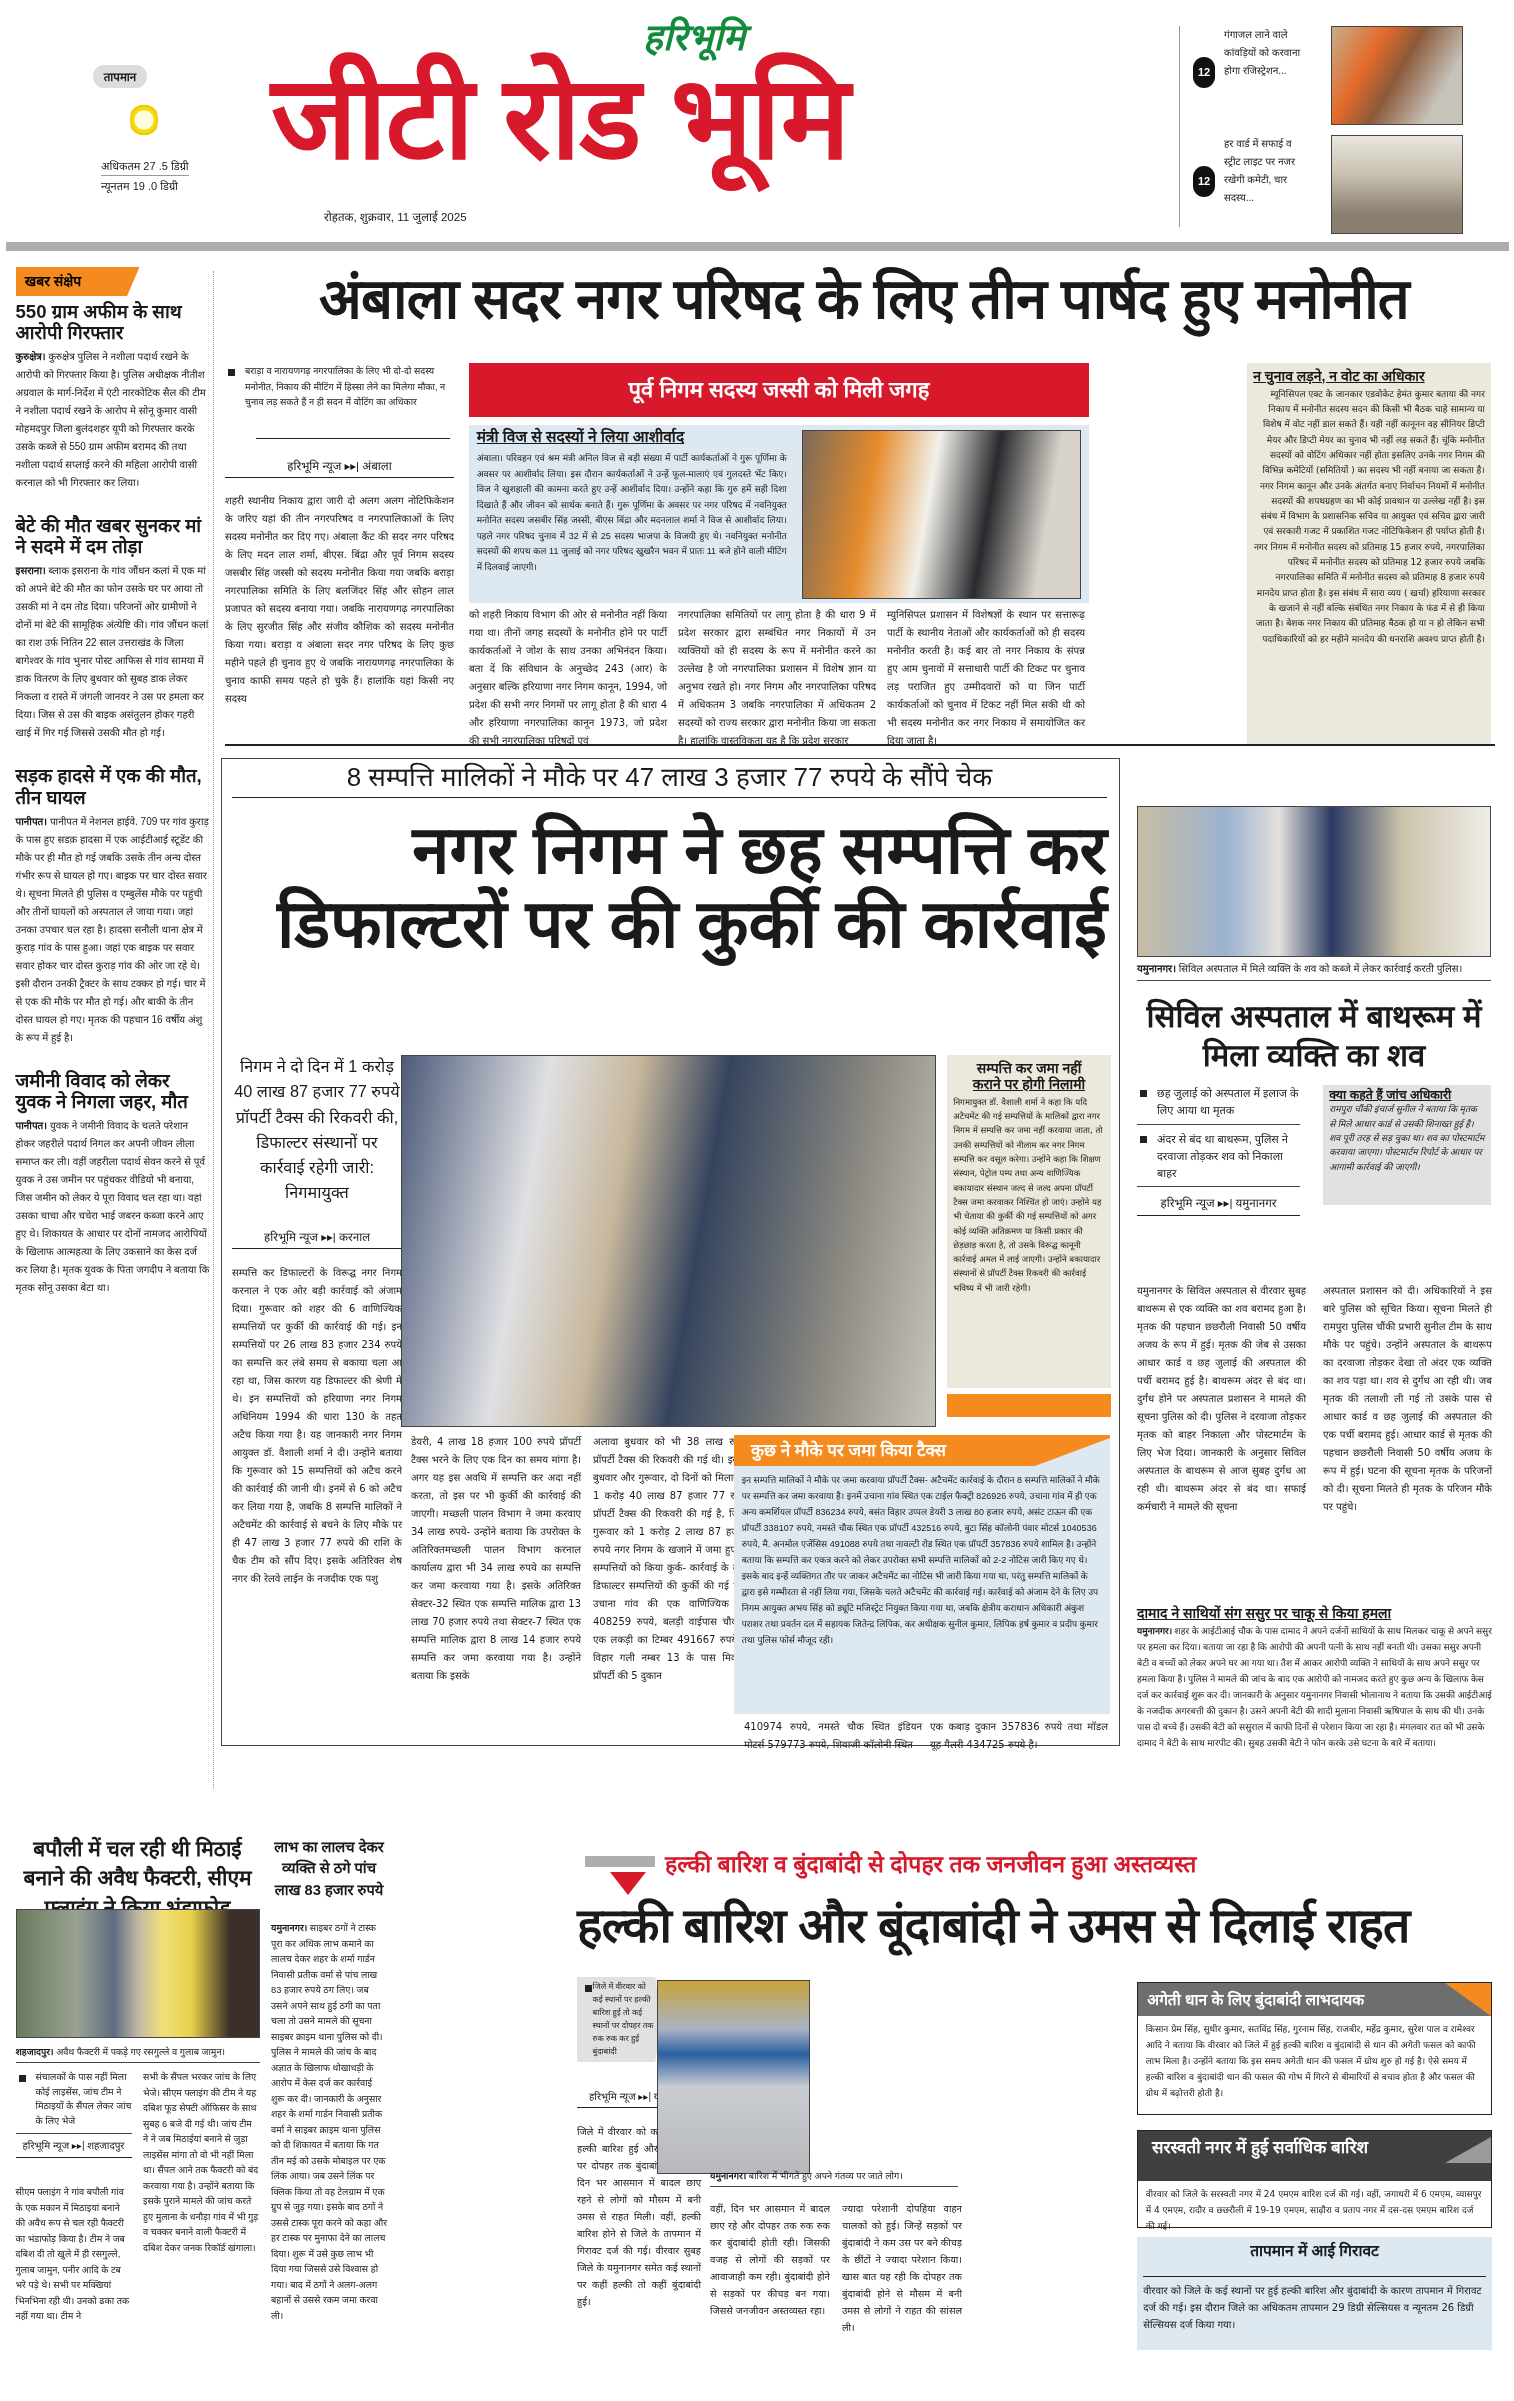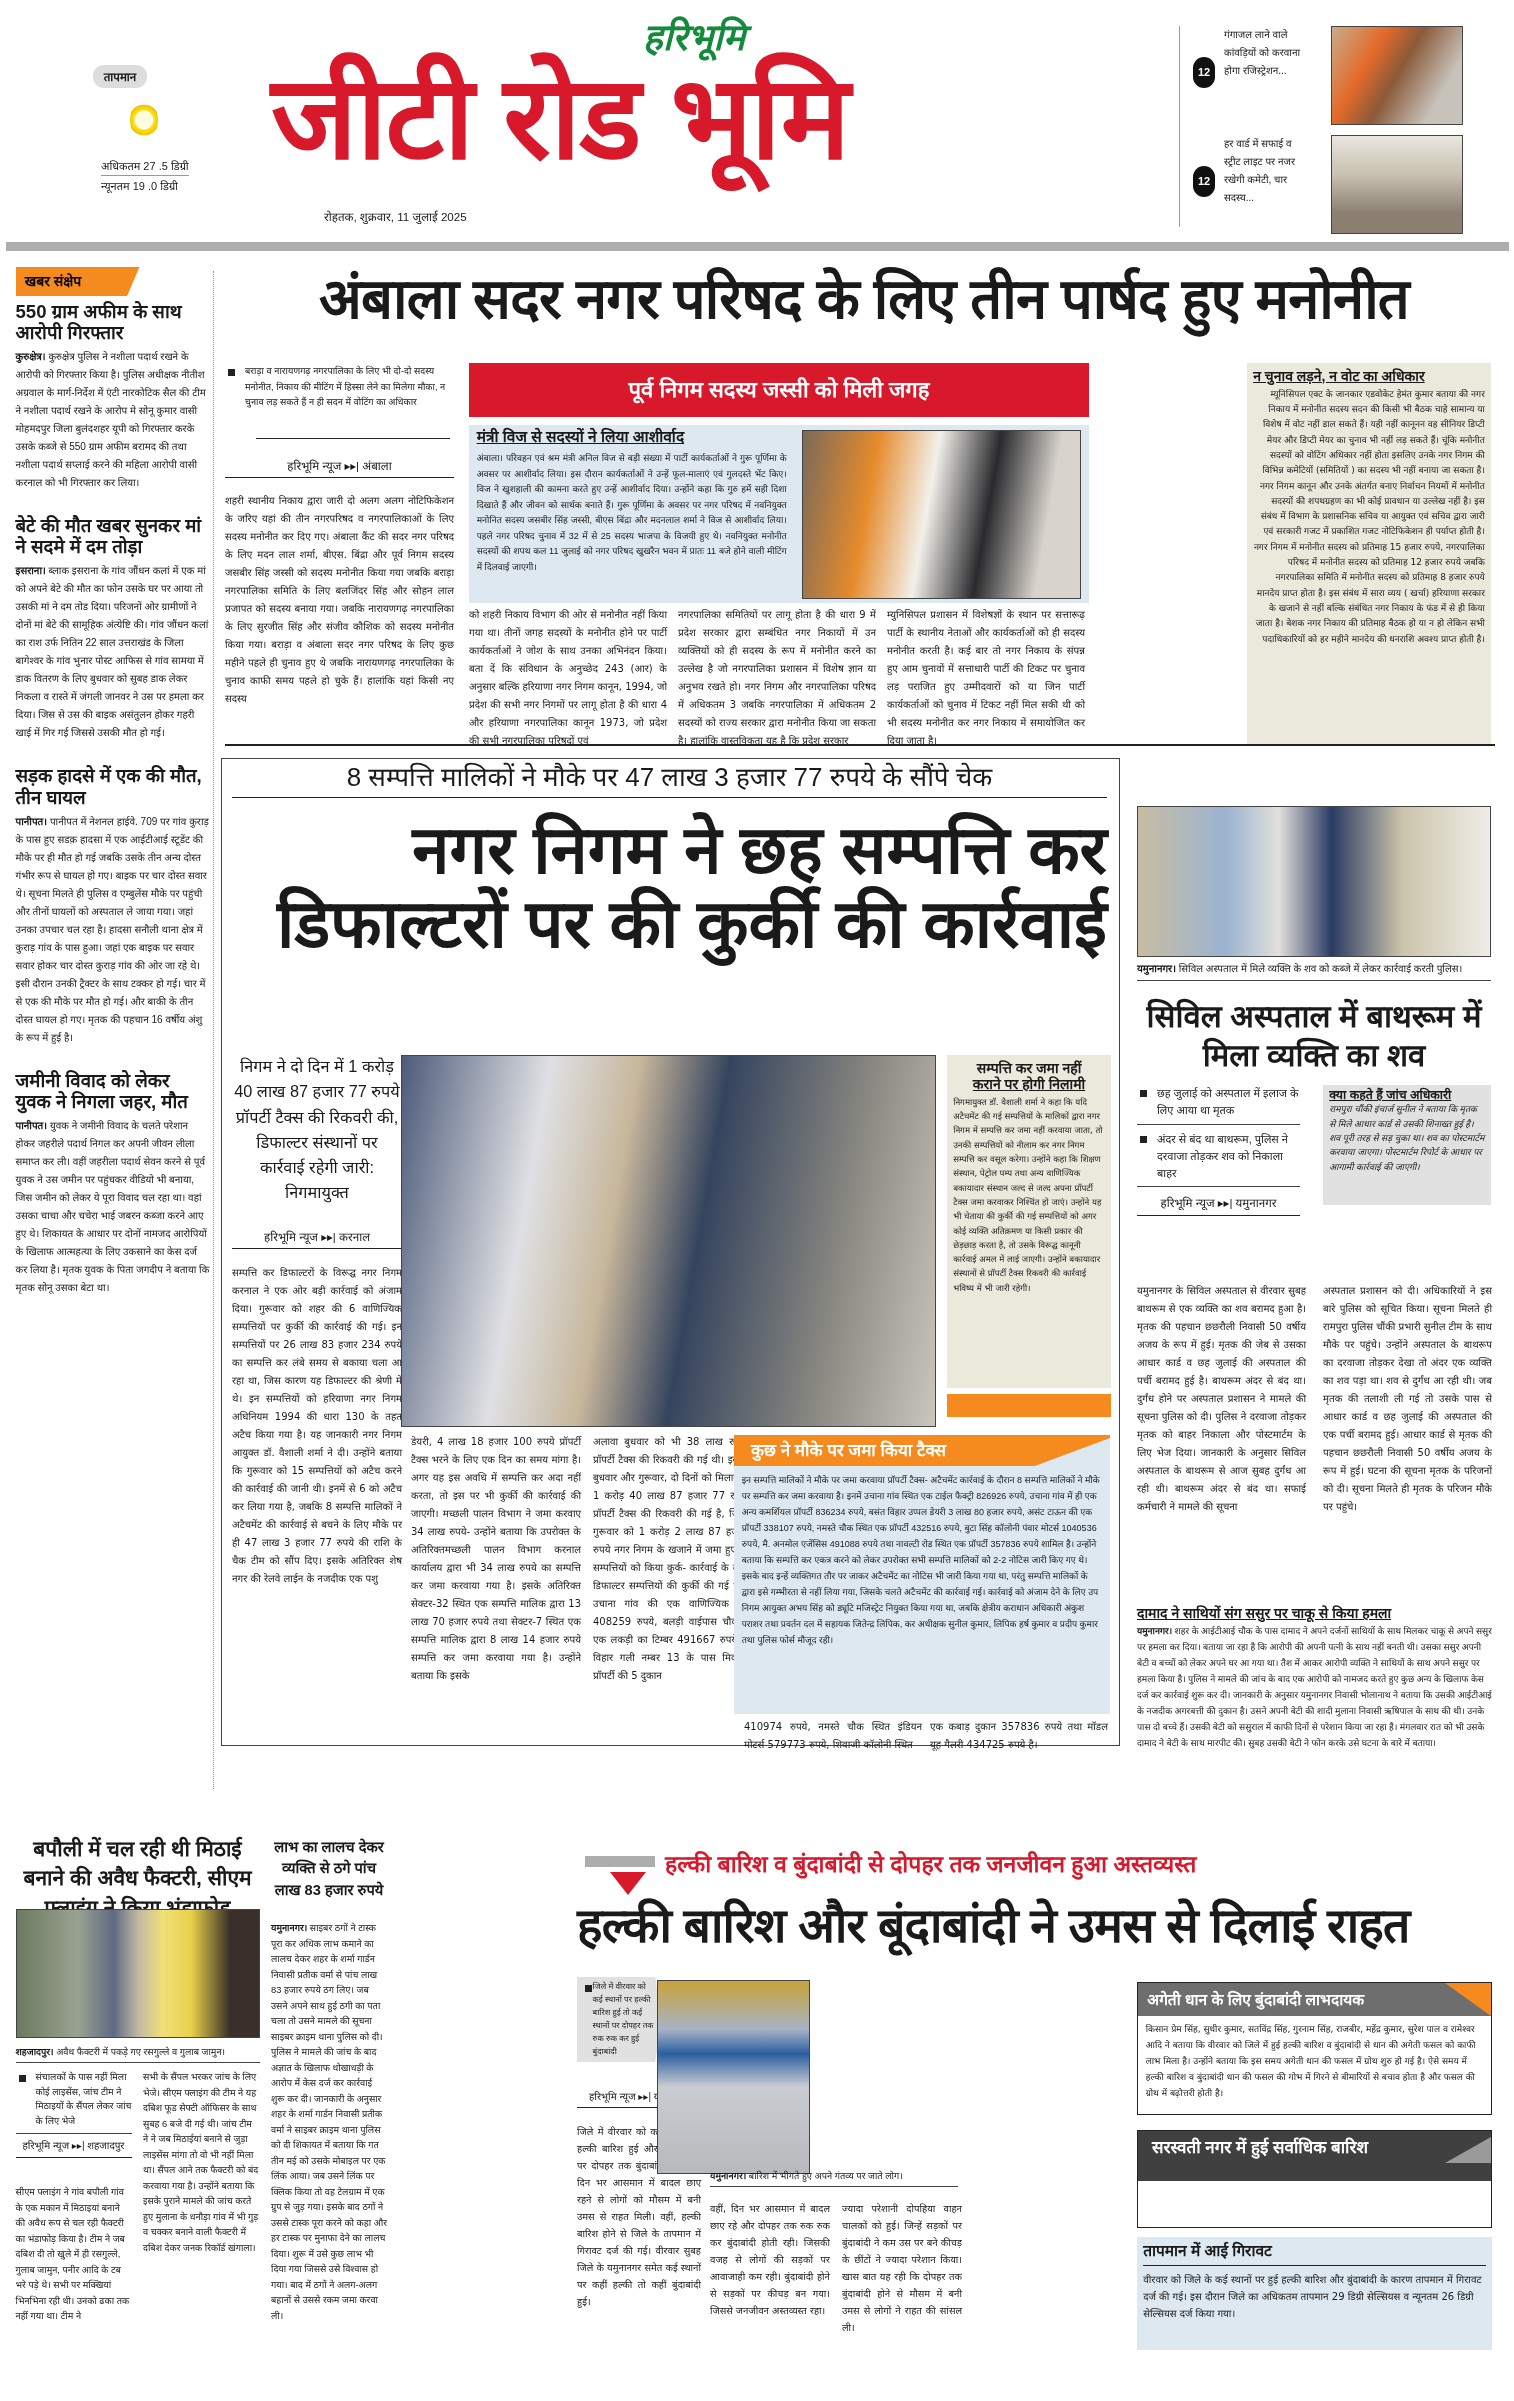--- a/index.html
+++ b/index.html
@@ -176,18 +176,19 @@
     <span style="color:#fff;font:bold 15.5px/33px 'Liberation Sans',sans-serif;padding-left:9.3px">अगेती धान के लिए बुंदाबांदी लाभदायक</span>
     <span style="position:absolute;right:0;top:0;width:0;height:0;border-top:33px solid #f58a1f;border-left:46px solid transparent"></span>
   </div>
   <div class="tsm" style="font-size:9px;line-height:16px;padding:4.6px 7.7px;text-align:left">किसान प्रेम सिंह, सुधीर कुमार, सतविंद्र सिंह, गुरनाम सिंह, राजबीर, महेंद्र कुमार, सुरेश पाल व रामेश्वर आदि ने बताया कि वीरवार को जिले में हुई हल्की बारिश व बुंदाबांदी से धान की अगेती फसल को काफी लाभ मिला है। उन्होंने बताया कि इस समय अगेती धान की फसल में ग्रोथ शुरु हो गई है। ऐसे समय में हल्की बारिश व बुंदाबांदी धान की फसल की गोभ में गिरने से बीमारियों से बचाव होता है और फसल की ग्रोथ में बढ़ोत्तरी होती है।</div>
 </div>
 <div class="abs" style="left:1137px;top:2130px;width:355px;height:98px;border:1.2px solid #222">
   <div style="height:50px;background:#404040;position:relative">
     <span style="color:#fff;font:bold 17px/33px 'Liberation Sans',sans-serif;padding-left:14px">सरस्वती नगर में हुई सर्वाधिक बारिश</span>
     <span style="position:absolute;right:0;top:6.2px;width:0;height:0;border-bottom:26px solid #9a9a9a;border-left:46px solid transparent"></span>
   </div>
+  <div class="tsm" style="font-size:9px;line-height:16px;padding:4.6px 7.7px;text-align:left">वीरवार को जिले के सरस्वती नगर में 24 एमएम बारिश दर्ज की गई। वहीं, जगाधरी में 6 एमएम, व्यासपुर में 4 एमएम, रादौर व छछरौली में 19-19 एमएम, साढ़ौरा व प्रताप नगर में दस-दस एमएम बारिश दर्ज की गई।</div>
 </div>
 <div class="abs" style="left:1137px;top:2237px;width:355px;height:113px;background:#dde8f0;padding:4.6px 6.2px">
-  <div class="hb" style="font-size:15.5px;text-align:left;border-bottom:0.8px solid #222;padding-bottom:6px">तापमान में आई गिरावट</div>
+  <div class="hb" style="font-size:15.5px;text-align:center;border-bottom:0.8px solid #222;padding-bottom:17px">तापमान में आई गिरावट</div>
   <div class="tsm" style="font-size:10px;line-height:17px;margin-top:4.6px;text-align:left">वीरवार को जिले के कई स्थानों पर हुई हल्की बारिश और बुंदाबांदी के कारण तापमान में गिरावट दर्ज की गई। इस दौरान जिले का अधिकतम तापमान 29 डिग्री सेल्सियस व न्यूनतम 26 डिग्री सेल्सियस दर्ज किया गया।</div>
 </div>
 
 
 </body></html>

